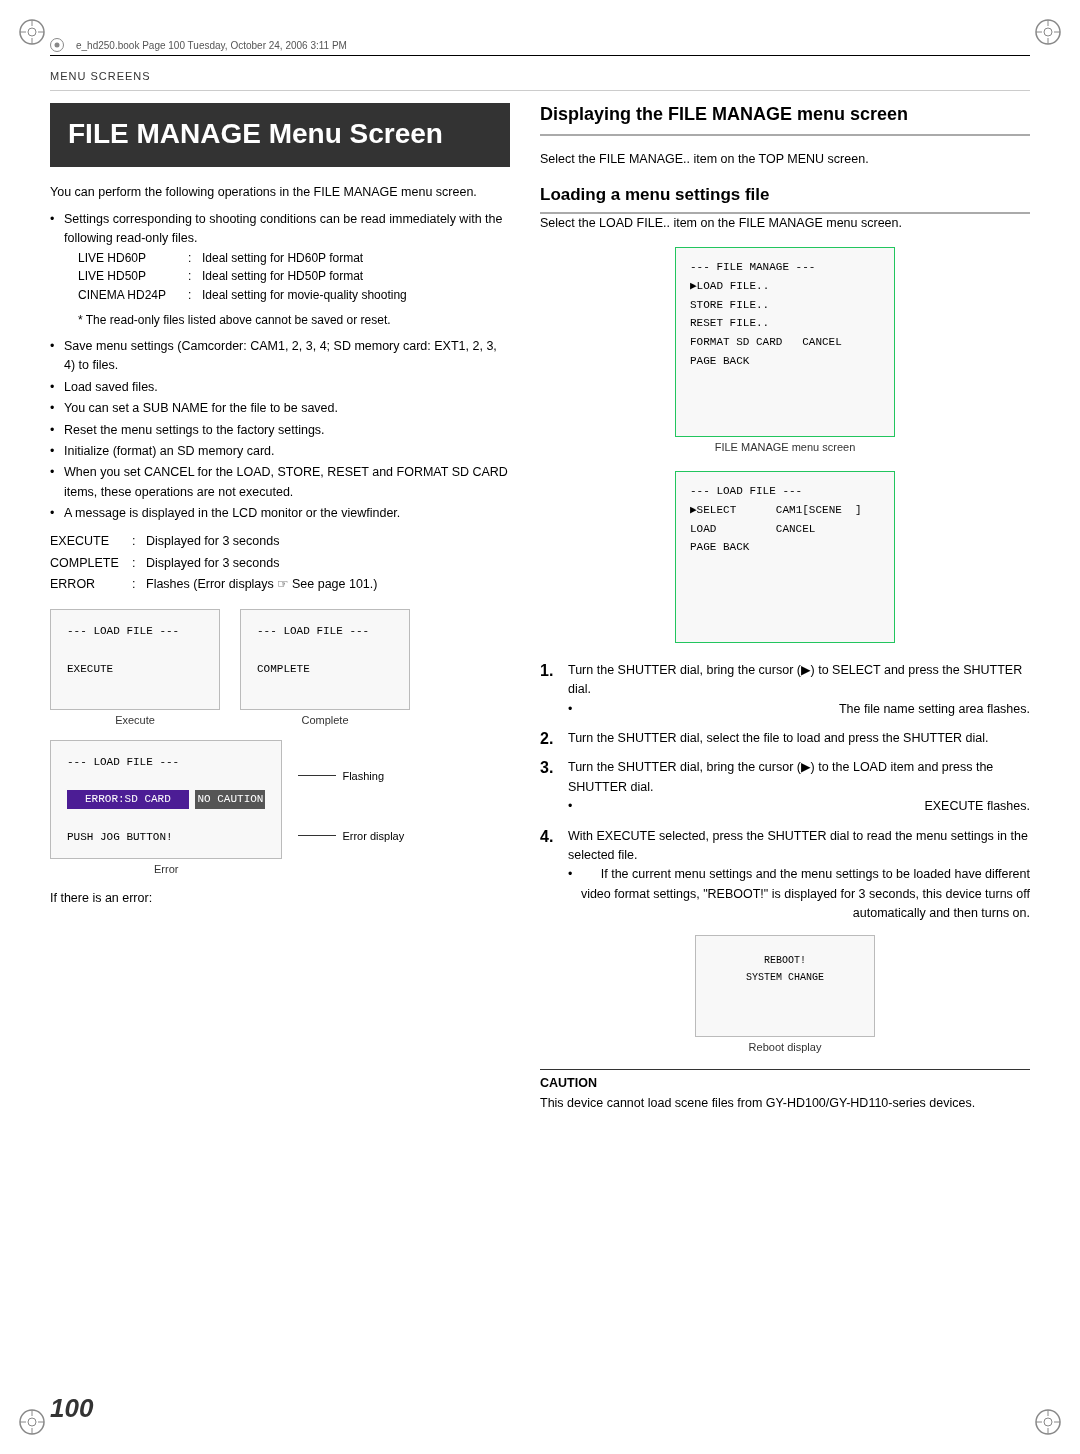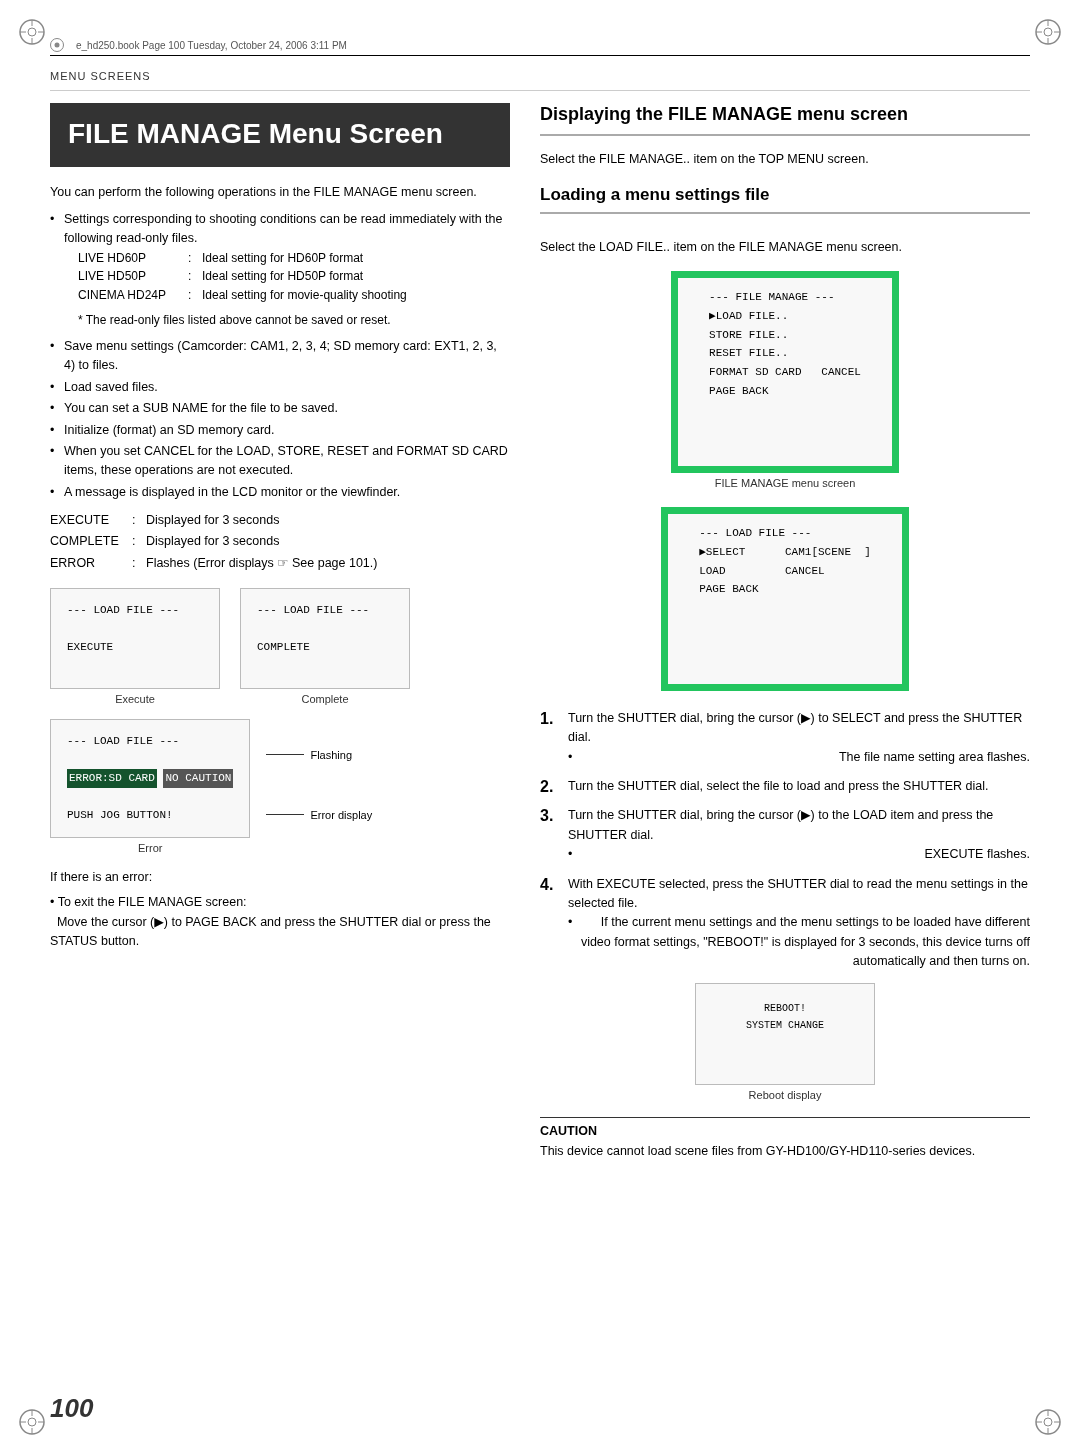--- a/index.html
+++ b/index.html
@@ -266,37 +266,37 @@
     .right-body-text {
       font-size: 12.5px;
       line-height: 1.55;
       margin-bottom: 14px;
     }
 
     .right-subsection-title {
       font-size: 17px;
       font-weight: bold;
       line-height: 1.3;
-      margin-bottom: 24px;
+      margin-bottom: 0;
       border-bottom: 2px solid #aaa;
       padding-bottom: 6px;
       margin-top: 4px;
     }
 
     
     .right-lcd-wrap {
       display: flex;
       flex-direction: column;
       align-items: center;
       margin-bottom: 6px;
     }
     .right-lcd {
-      border: 7px solid #22c55e;
+      border: 1px solid #22c55e;
       background: #f8f8f8;
-      padding: 10px 31px;
+      padding: 10px 14px;
       font-family: 'Courier New', monospace;
       font-size: 11px;
       line-height: 1.7;
       min-width: 220px;
       margin-bottom: 4px;
     }
     .right-lcd-caption {
       font-size: 11px;
       color: #333;
       text-align: center;
@@ -471,20 +471,21 @@
               <span class="label">CINEMA HD24P</span>
               <span class="colon">:</span>
               <span class="desc">Ideal setting for movie-quality shooting</span>
             </div>
           </div>
           <p class="note-text">* The read-only files listed above cannot be saved or reset.</p>
         </li>
         <li>Save menu settings (Camcorder: CAM1, 2, 3, 4; SD memory card: EXT1, 2, 3, 4) to files.</li>
         <li>Load saved files.</li>
         <li>You can set a SUB NAME for the file to be saved.</li>
+        <li>Reset the menu settings to the factory settings.</li>
         <li>Initialize (format) an SD memory card.</li>
         <li>When you set CANCEL for the LOAD, STORE, RESET and FORMAT SD CARD items, these operations are not executed.</li>
         <li>A message is displayed in the LCD monitor or the viewfinder.</li>
       </ul>
 
       <div class="status-table">
         <div class="status-row">
           <span class="status-label">EXECUTE</span>
           <span class="status-colon">:</span>
           <span class="status-desc">Displayed for 3 seconds</span>
@@ -520,21 +521,21 @@
           </div>
           <div class="lcd-caption">Complete</div>
         </div>
       </div>
 
       <div style="display:flex; align-items:flex-start; margin-bottom:14px; margin-top:4px;">
         <div class="error-screen-wrap">
           <div class="error-screen">
             <div>--- LOAD FILE ---</div>
             <div>&nbsp;</div>
-            <div style="background:#14532d;color:#fff;padding:0 2px;display:inline-block;">  ERROR:SD CARD</div>
+            <div style="background:#4c1d95;color:#fff;padding:0 18px;display:inline-block;">  ERROR:SD CARD</div>
             <div style="background:#555;color:#fff;padding:0 2px;display:inline-block;">  NO CAUTION</div>
             <div>&nbsp;</div>
             <div>  PUSH JOG BUTTON!</div>
           </div>
           <div class="lcd-caption">Error</div>
         </div>
 
         <div style="margin-left:16px; margin-top:30px; font-size:11px;">
           <div style="display:flex; align-items:center; margin-bottom:14px;">
             <div style="width:38px; height:1px; background:#333; margin-right:6px;"></div>
@@ -542,24 +543,20 @@
           </div>
           <div style="display:flex; align-items:center;margin-top:48px;">
             <div style="width:38px; height:1px; background:#333; margin-right:6px;"></div>
             <span>Error display</span>
           </div>
         </div>
       </div>
 
       <div class="if-error-section">
         <p>If there is an error:</p>
-        <p>
-          <span>• </span>To exit the FILE MANAGE screen:<br>
-          &nbsp;&nbsp;Move the cursor (▶) to PAGE BACK and press the SHUTTER dial or press the STATUS button.
-        </p>
       </div>
 
     </div>
 
     <div class="col-right">
 
       <div class="right-section-title">Displaying the FILE MANAGE menu screen</div>
       <p class="right-body-text">Select the FILE MANAGE.. item on the TOP MENU screen.</p>
 
       <div class="right-subsection-title">Loading a menu settings file</div>

